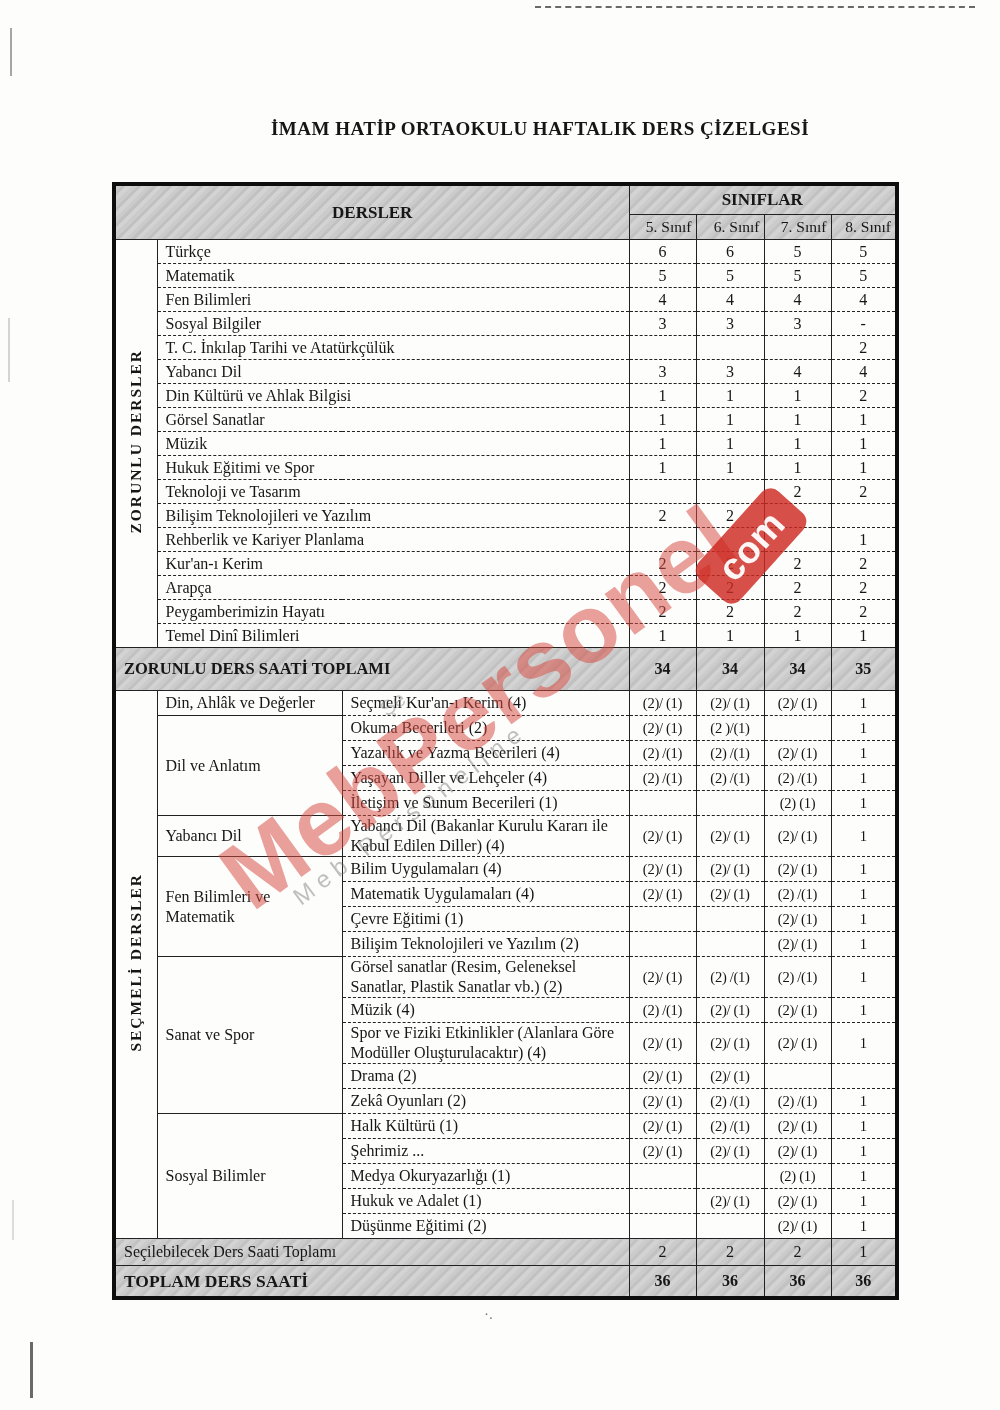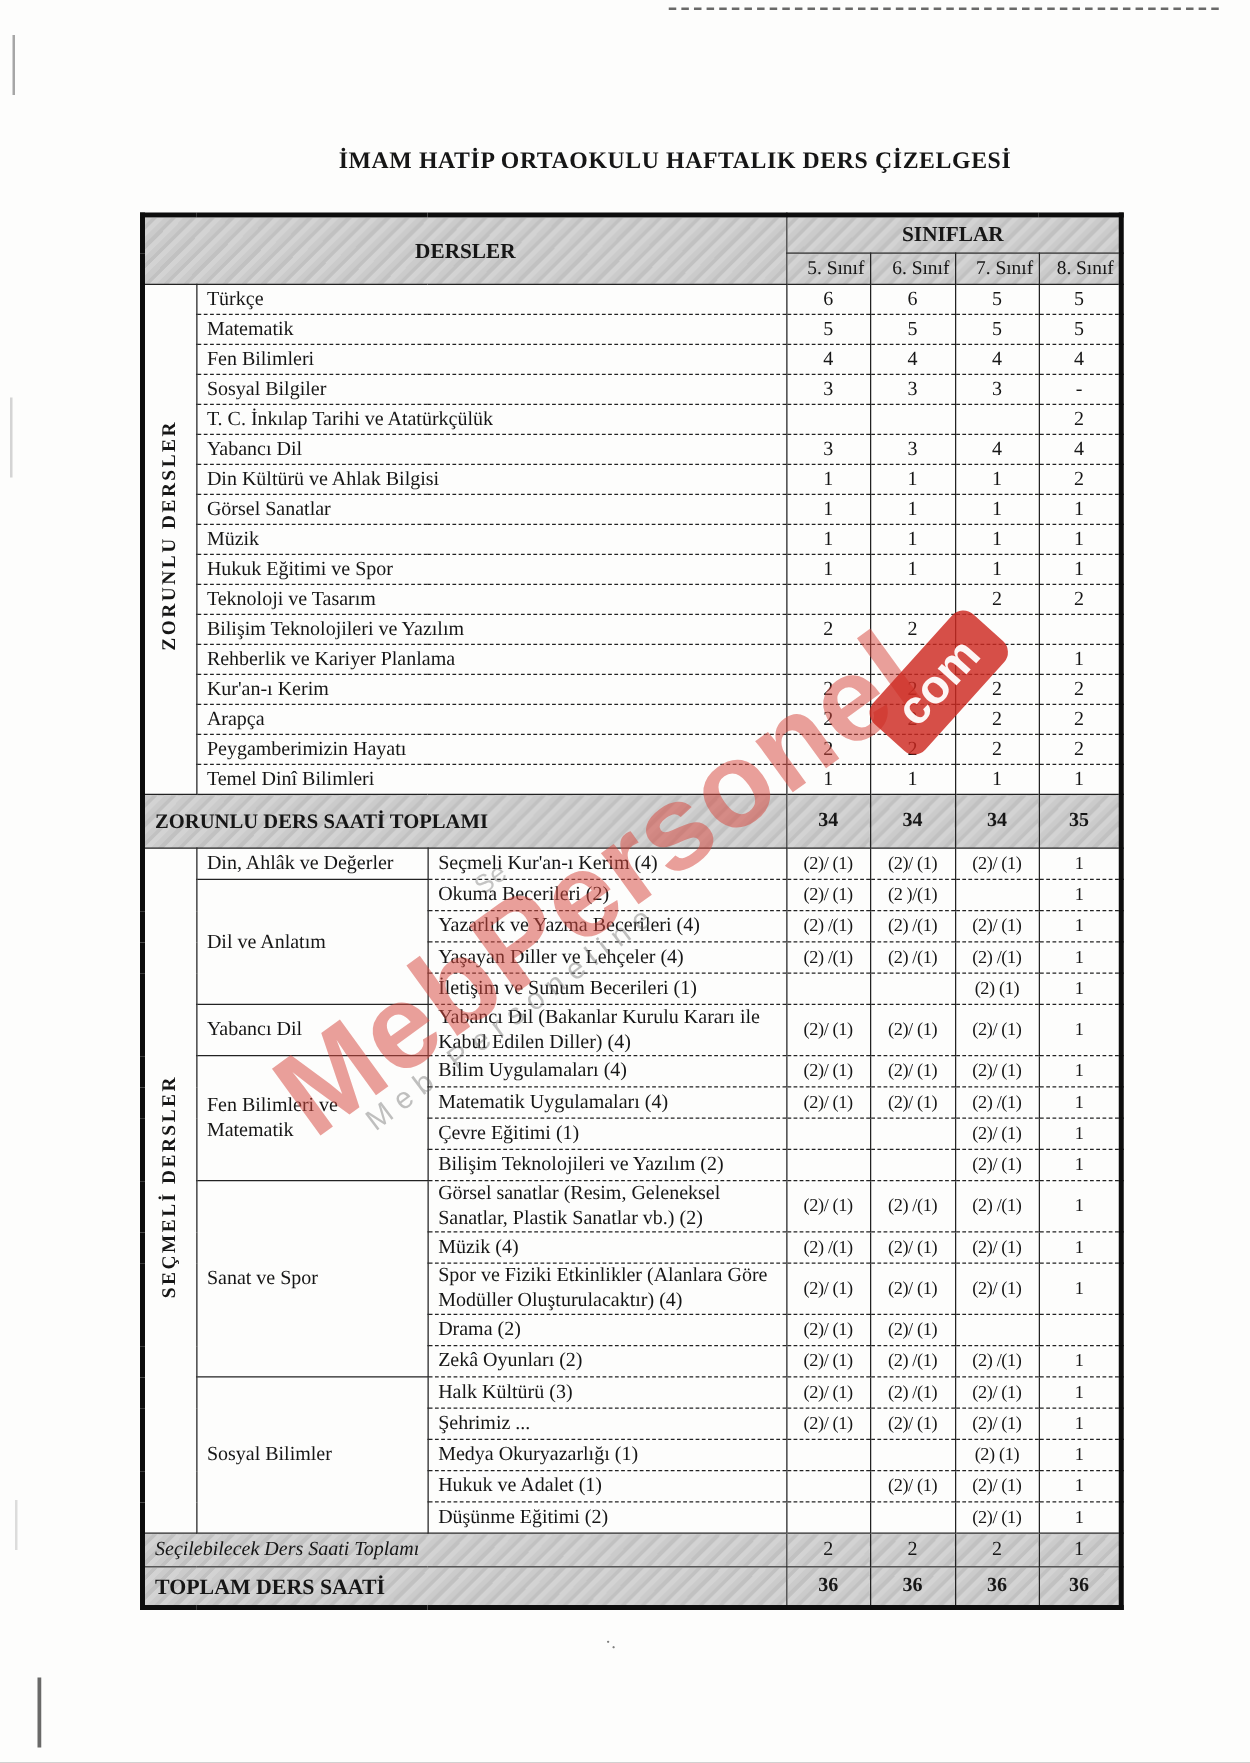--- a/index.html
+++ b/index.html
@@ -7,21 +7,21 @@
   .page{
     position:relative; width:1000px; height:1410px; background:#fdfdfc;
     font-family:"Liberation Serif", serif; color:#161616; overflow:hidden;
     margin:0 auto;
   }
   .title{
     position:absolute; left:75px; top:118px; width:930px; text-align:center;
     font-size:19px; font-weight:bold; letter-spacing:.5px;
   }
   table.sched{
-    position:absolute; left:112px; top:170px; width:783px;
+    position:absolute; left:112px; top:182px; width:783px;
     border-collapse:collapse; table-layout:fixed;
     border:4px solid #0d0d0d;
   }
   td{ border:1.6px solid #222; padding:0 4px; font-size:16px; line-height:20px;
       overflow:hidden; }
   tr.z td{ height:23px; }
   tr.e td{ height:24px; }
   td.dash{ border-top-style:dashed; border-bottom-style:dashed; }
   .sh{
     background:repeating-linear-gradient(135deg,#cbcbcb 0 4px,#c1c1c1 4px 7px,#d3d3d3 7px 11px);
@@ -354,21 +354,21 @@
     </tr>
     <tr class="e">
       <td class="c dash">Zekâ Oyunları (2)</td>
       <td class="ve dash">(2)/ (1)</td>
       <td class="ve dash">(2) /(1)</td>
       <td class="ve dash">(2) /(1)</td>
       <td class="ve dash">1</td>
     </tr>
     <tr class="e">
       <td class="g" rowspan="5">Sosyal Bilimler</td>
-      <td class="c dash">Halk Kültürü (3)</td>
+      <td class="c dash">Halk Kültürü (1)</td>
       <td class="ve dash">(2)/ (1)</td>
       <td class="ve dash">(2) /(1)</td>
       <td class="ve dash">(2)/ (1)</td>
       <td class="ve dash">1</td>
     </tr>
     <tr class="e">
       <td class="c dash">Şehrimiz ...</td>
       <td class="ve dash">(2)/ (1)</td>
       <td class="ve dash">(2)/ (1)</td>
       <td class="ve dash">(2)/ (1)</td>
@@ -390,21 +390,21 @@
     </tr>
     <tr class="e">
       <td class="c dash">Düşünme Eğitimi (2)</td>
       <td class="ve dash"></td>
       <td class="ve dash"></td>
       <td class="ve dash">(2)/ (1)</td>
       <td class="ve dash">1</td>
     </tr>
 
     <tr class="foot1">
-      <td class="sh" colspan="3" style="padding-left:8px;font-style:italic;">Seçilebilecek Ders Saati Toplamı</td>
+      <td class="sh" colspan="3" style="padding-left:8px;">Seçilebilecek Ders Saati Toplamı</td>
       <td class="v sh">2</td>
       <td class="v sh">2</td>
       <td class="v sh">2</td>
       <td class="v sh">1</td>
     </tr>
     <tr class="foot2">
       <td class="totlab sh" colspan="3">TOPLAM DERS SAATİ</td>
       <td class="totval sh">36</td>
       <td class="totval sh">36</td>
       <td class="totval sh">36</td>

